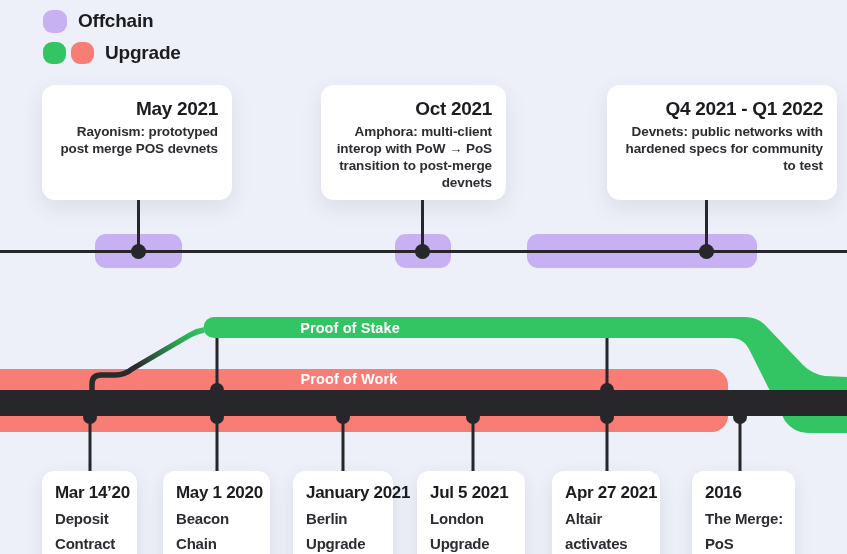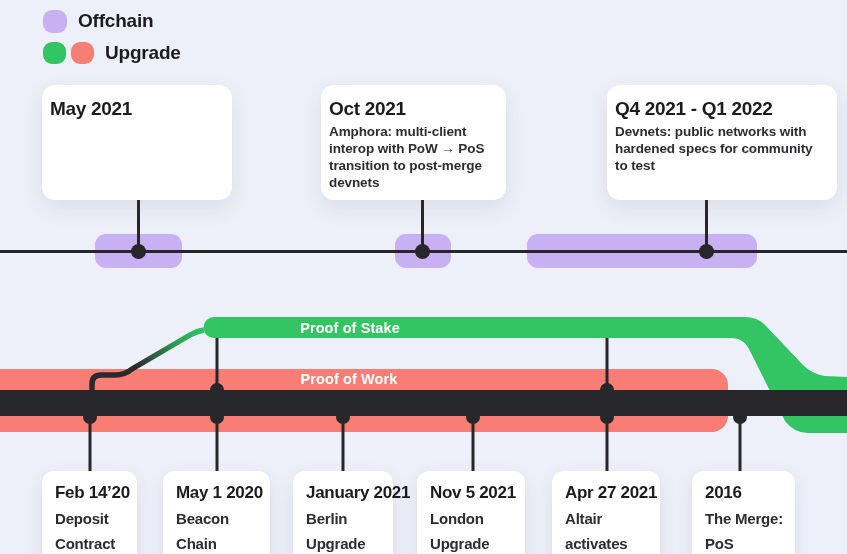--- a/index.html
+++ b/index.html
@@ -18,21 +18,21 @@
   .legend-row{display:flex;align-items:center;height:26px;margin-bottom:6px;}
   .swatch{display:inline-block;border-radius:9px;margin-right:5px;}
   .swatch.purple{width:24px;height:23px;background:var(--purple);}
   .swatch.green{width:23px;height:22px;background:var(--green);}
   .swatch.red{width:23px;height:22px;background:var(--red);}
   .legend-label{font-size:19px;font-weight:bold;color:var(--ink);margin-left:6px;letter-spacing:-0.2px;}
   
   .tcard{
     position:absolute;top:85px;height:115px;background:var(--card);
     border-radius:13px;box-shadow:0 8px 22px rgba(55,60,100,0.10);
-    padding:11px 14px 0 8px;z-index:4;
+    padding:11px 14px 0 8px;text-align:right;z-index:4;
   }
   .tcard-title{font-size:19px;font-weight:bold;color:var(--ink);letter-spacing:-0.3px;line-height:25px;margin-bottom:2px;white-space:nowrap;}
   .tcard-desc{font-size:13.5px;font-weight:bold;color:var(--body);line-height:17px;letter-spacing:-0.1px;}
   
   .timeline-line{position:absolute;left:0;top:250px;width:847px;height:3px;background:var(--dark);z-index:2;}
   .pill{position:absolute;top:234px;height:34px;border-radius:11px;background:var(--purple);z-index:1;}
   .vline{position:absolute;width:3px;background:var(--dark);z-index:2;}
   .tl-dot{position:absolute;width:15px;height:15px;border-radius:50%;background:var(--dark);top:244px;z-index:3;}
   
   .bands-svg{position:absolute;left:0;top:300px;z-index:1;}
@@ -58,20 +58,21 @@
     </div>
     <div class="legend-row">
       <span class="swatch green"></span>
       <span class="swatch red"></span>
       <span class="legend-label">Upgrade</span>
     </div>
   </div>
 
   <div class="tcard" style="left:42px;width:190px;">
     <div class="tcard-title">May 2021</div>
+    <div class="tcard-desc">Rayonism: prototyped post merge POS devnets</div>
   </div>
   <div class="tcard" style="left:321px;width:185px;">
     <div class="tcard-title">Oct 2021</div>
     <div class="tcard-desc">Amphora: multi-client interop with PoW → PoS transition to post-merge devnets</div>
   </div>
   <div class="tcard" style="left:607px;width:230px;">
     <div class="tcard-title">Q4 2021 - Q1 2022</div>
     <div class="tcard-desc">Devnets: public networks with hardened specs for community to test</div>
   </div>
 
@@ -120,33 +121,33 @@
     <circle cx="343" cy="417" r="7" fill="#27272b"></circle>
     <circle cx="473" cy="417" r="7" fill="#27272b"></circle>
     <circle cx="607" cy="417" r="7" fill="#27272b"></circle>
     <circle cx="740" cy="417" r="7" fill="#27272b"></circle>
 
     <text x="350" y="333" text-anchor="middle" class="band-label">Proof of Stake</text>
     <text x="349" y="384" text-anchor="middle" class="band-label">Proof of Work</text>
   </svg>
 
   <div class="bcard" style="left:42px;width:95px;">
-    <div class="bcard-title">Feb 14’20</div>
+    <div class="bcard-title">Mar 14’20</div>
     <div class="bcard-desc">Deposit Contract Deployed</div>
   </div>
   <div class="bcard" style="left:163px;width:107px;">
     <div class="bcard-title">May 1 2020</div>
     <div class="bcard-desc">Beacon Chain launches</div>
   </div>
   <div class="bcard" style="left:293px;width:100px;">
     <div class="bcard-title">January 2021</div>
     <div class="bcard-desc">Berlin Upgrade</div>
   </div>
   <div class="bcard" style="left:417px;width:108px;">
-    <div class="bcard-title">Nov 5 2021</div>
+    <div class="bcard-title">Jul 5 2021</div>
     <div class="bcard-desc">London Upgrade</div>
   </div>
   <div class="bcard" style="left:552px;width:108px;">
     <div class="bcard-title">Apr 27 2021</div>
     <div class="bcard-desc">Altair activates</div>
   </div>
   <div class="bcard" style="left:692px;width:103px;">
     <div class="bcard-title">2016</div>
     <div class="bcard-desc">The Merge: PoS replaces PoW</div>
   </div>

